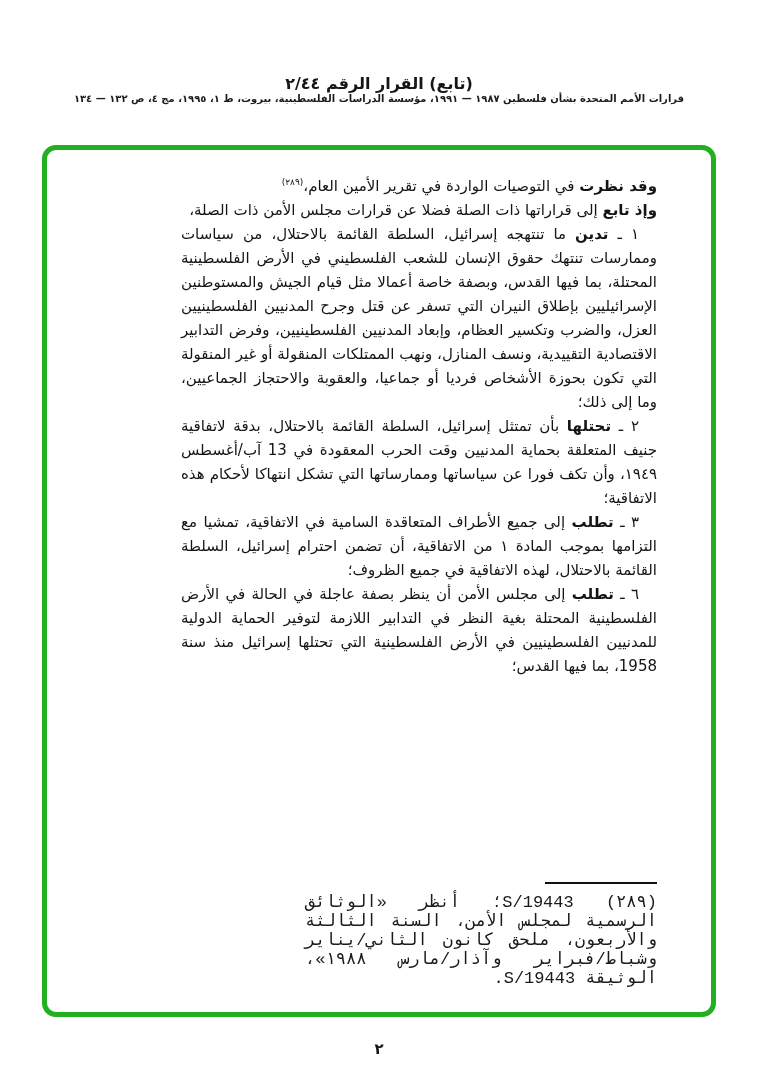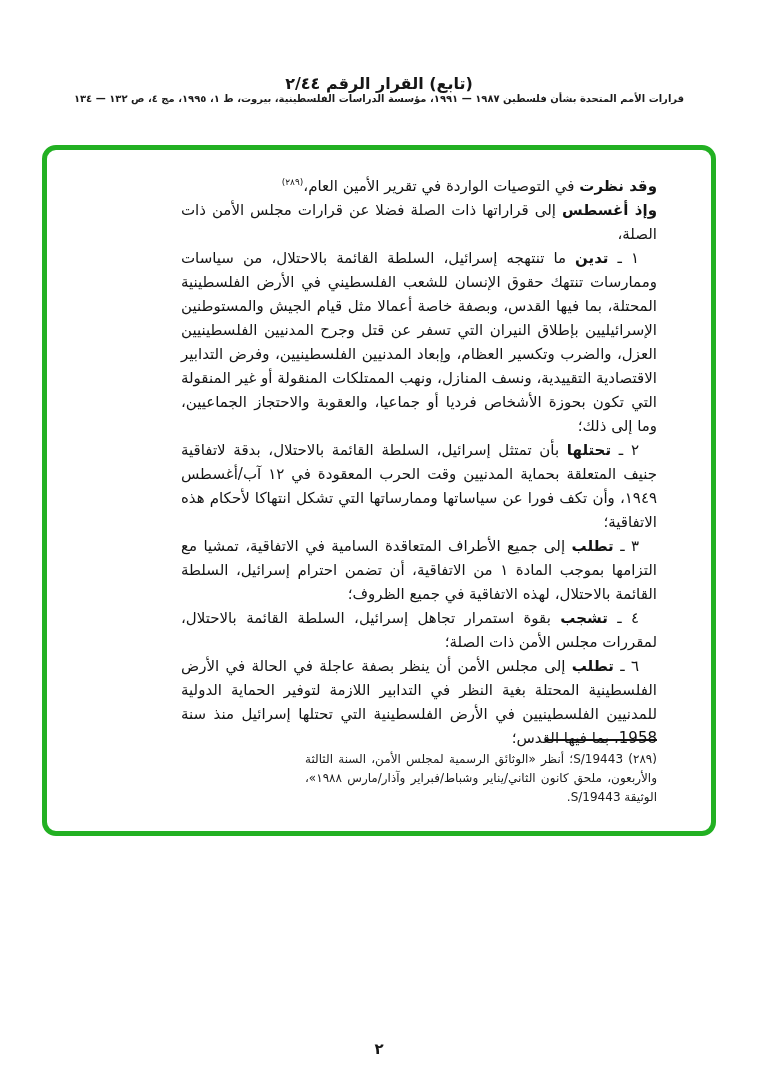--- a/index.html
+++ b/index.html
@@ -31,21 +31,21 @@
     margin-top: 0;
     font-size: 10px;
     font-weight: bold;
     color: #1b1b1b;
   }
 
   
   .green-box {
     position: absolute;
     top: 145px; left: 42px;
-    width: 674px; height: 691px;
+    width: 674px; height: 872px;
     border: 5px solid var(--green, #22b022);
     border-radius: 14px;
     padding: 24px 54px 0 134px;
     background: #ffffff;
   }
 
   
   .text-column {
     direction: rtl;
     text-align: justify;
@@ -69,24 +69,25 @@
     bottom: 24px; right: 54px;
     width: 352px;
     direction: rtl;
   }
   .footnote-rule {
     width: 112px;
     border-top: 2px solid #111;
     margin-bottom: 9px;
   }
   .footnote-text {
-    font-size: 12px;
+    font-size: 17px;
     line-height: 19px;
     text-align: justify;
     color: #1a1a1a;
+    font-family: Liberation Mono, monospace;
   }
 
   
   .page-number {
     position: absolute;
     top: 1040px; left: 0; right: 0;
     text-align: center;
     font-size: 15px;
     font-weight: bold;
   }
@@ -100,29 +101,28 @@
     <div class="doc-title">(تابع) القرار الرقم ٢/٤٤</div>
     <div class="doc-source">قرارات الأمم المتحدة بشأن فلسطين ١٩٨٧ — ١٩٩١، مؤسسة الدراسات الفلسطينية، بيروت، ط ١، ١٩٩٥، مج ٤، ص ١٣٢ — ١٣٤</div>
   </div>
 
   <div class="green-box">
 
     <div class="text-column" dir="rtl">
 
       <p class="para"><span class="lead">وقد نظرت</span><span> في التوصيات الواردة في تقرير الأمين العام،</span><sup class="note-ref">(٢٨٩)</sup></p>
 
-      <p class="para"><span class="lead">وإذ أغسطس</span><span> إلى قراراتها ذات الصلة فضلا عن قرارات مجلس الأمن ذات الصلة،</span></p>
+      <p class="para"><span class="lead">وإذ تابع</span><span> إلى قراراتها ذات الصلة فضلا عن قرارات مجلس الأمن ذات الصلة،</span></p>
 
       <p class="para numbered"><span class="pnum">١ ـ </span><span class="lead">تدين</span><span> ما تنتهجه إسرائيل، السلطة القائمة بالاحتلال، من سياسات وممارسات تنتهك حقوق الإنسان للشعب الفلسطيني في الأرض الفلسطينية المحتلة، بما فيها القدس، وبصفة خاصة أعمالا مثل قيام الجيش والمستوطنين الإسرائيليين بإطلاق النيران التي تسفر عن قتل وجرح المدنيين الفلسطينيين العزل، والضرب وتكسير العظام، وإبعاد المدنيين الفلسطينيين، وفرض التدابير الاقتصادية التقييدية، ونسف المنازل، ونهب الممتلكات المنقولة أو غير المنقولة التي تكون بحوزة الأشخاص فرديا أو جماعيا، والعقوبة والاحتجاز الجماعيين، وما إلى ذلك؛</span></p>
 
-      <p class="para numbered"><span class="pnum">٢ ـ </span><span class="lead">تحتلها</span><span> بأن تمتثل إسرائيل، السلطة القائمة بالاحتلال، بدقة لاتفاقية جنيف المتعلقة بحماية المدنيين وقت الحرب المعقودة في ١٢ آب/أغسطس ١٩٤٩، وأن تكف فورا عن سياساتها وممارساتها التي تشكل انتهاكا لأحكام هذه الاتفاقية؛</span></p>
+      <p class="para numbered"><span class="pnum">٢ ـ </span><span class="lead">تحتلها</span><span> بأن تمتثل إسرائيل، السلطة القائمة بالاحتلال، بدقة لاتفاقية جنيف المتعلقة بحماية المدنيين وقت الحرب المعقودة في 13 آب/أغسطس ١٩٤٩، وأن تكف فورا عن سياساتها وممارساتها التي تشكل انتهاكا لأحكام هذه الاتفاقية؛</span></p>
 
       <p class="para numbered"><span class="pnum">٣ ـ </span><span class="lead">تطلب</span><span> إلى جميع الأطراف المتعاقدة السامية في الاتفاقية، تمشيا مع التزامها بموجب المادة ١ من الاتفاقية، أن تضمن احترام إسرائيل، السلطة القائمة بالاحتلال، لهذه الاتفاقية في جميع الظروف؛</span></p>
 
-      <p class="para numbered"><span class="pnum">٤ ـ </span><span class="lead">تشجب</span><span> بقوة استمرار تجاهل إسرائيل، السلطة القائمة بالاحتلال، لمقررات مجلس الأمن ذات الصلة؛</span></p>
 
 
       <p class="para numbered"><span class="pnum">٦ ـ </span><span class="lead">تطلب</span><span> إلى مجلس الأمن أن ينظر بصفة عاجلة في الحالة في الأرض الفلسطينية المحتلة بغية النظر في التدابير اللازمة لتوفير الحماية الدولية للمدنيين الفلسطينيين في الأرض الفلسطينية التي تحتلها إسرائيل منذ سنة 1958، بما فيها القدس؛</span></p>
 
     </div>
 
     <div class="footnote">
       <div class="footnote-rule"></div>
       <p class="footnote-text"><span>(٢٨٩)</span><span> S/19443؛ أنظر «الوثائق الرسمية لمجلس الأمن، السنة الثالثة والأربعون، ملحق كانون الثاني/يناير وشباط/فبراير وآذار/مارس ١٩٨٨»، الوثيقة S/19443.</span></p>
     </div>

